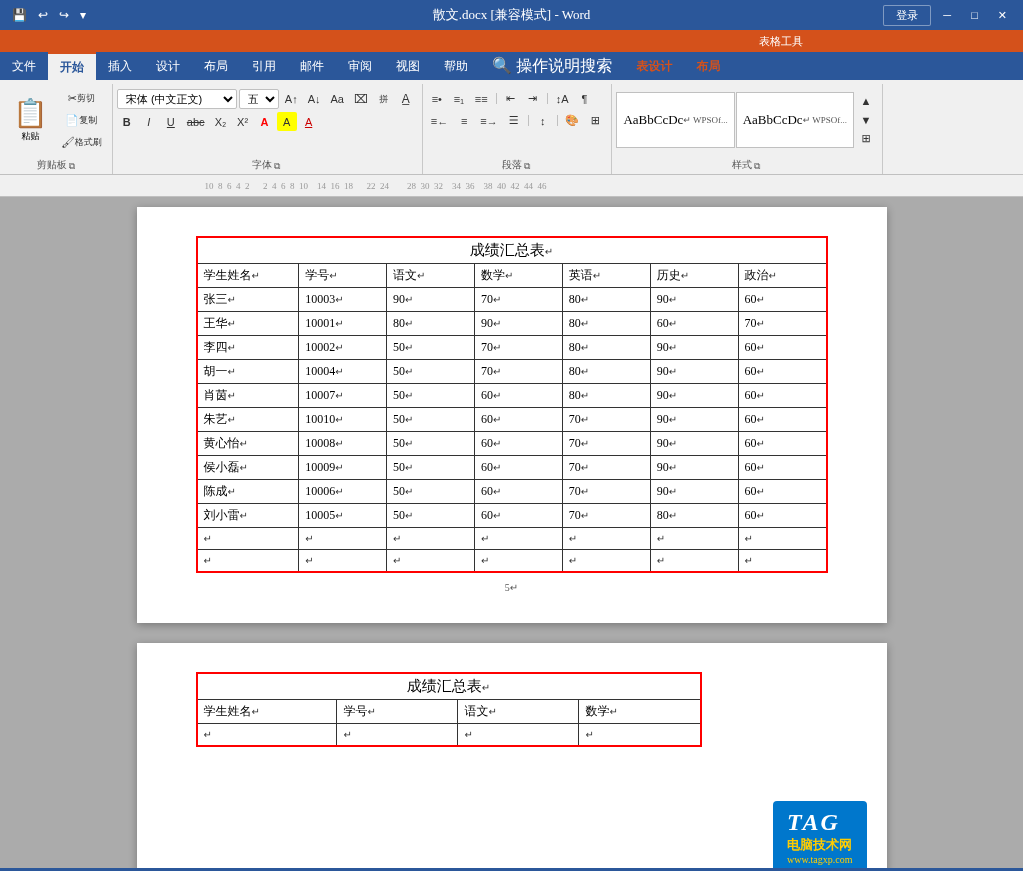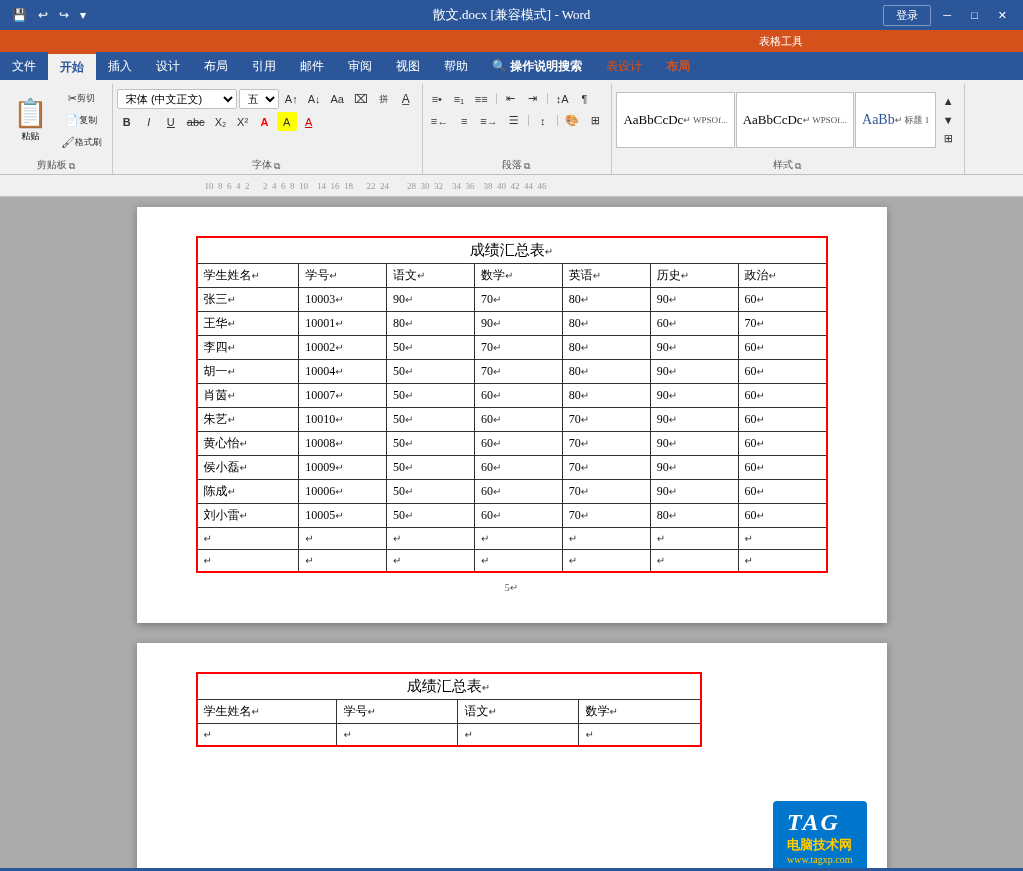--- a/index.html
+++ b/index.html
@@ -367,22 +367,22 @@
     <button class="ribbon-tab">文件</button>
     <button class="ribbon-tab active">开始</button>
     <button class="ribbon-tab">插入</button>
     <button class="ribbon-tab">设计</button>
     <button class="ribbon-tab">布局</button>
     <button class="ribbon-tab">引用</button>
     <button class="ribbon-tab">邮件</button>
     <button class="ribbon-tab">审阅</button>
     <button class="ribbon-tab">视图</button>
     <button class="ribbon-tab">帮助</button>
-    <button class="ribbon-tab" style="font-size:12px;font-weight:bold;">🔍 操作说明搜索</button>
-    <button class="ribbon-tab" style="color:#d4511b;font-weight:normal;margin-top:6px;">表设计</button>
+    <button class="ribbon-tab" style="font-size:16px;">🔍 操作说明搜索</button>
+    <button class="ribbon-tab" style="color:#d4511b;font-weight:bold;margin-top:6px;">表设计</button>
     <button class="ribbon-tab" style="color:#d4511b;font-weight:bold;">布局</button>
   </div>
 
   <div class="ribbon-content">
 
     <div class="ribbon-group">
       <div class="ribbon-group-content">
         <div class="paste-area">
           <div class="paste-btn-large">
             <div class="paste-icon">📋</div>
@@ -470,24 +470,20 @@
       <div class="ribbon-group-content">
         <div class="styles-scroll">
           <div class="style-item">
             <div style="font-size:13px;">AaBbCcDc</div>
             <div style="font-size:9px;color:#555;">↵ WPSOf...</div>
           </div>
           <div class="style-item">
             <div style="font-size:13px;">AaBbCcDc</div>
             <div style="font-size:9px;color:#555;">↵ WPSOf...</div>
           </div>
-          <div class="style-item">
-            <div style="font-size:14px;color:#2b579a;">AaBb</div>
-            <div style="font-size:9px;color:#555;">↵ 标题 1</div>
-          </div>
         </div>
         <div style="display:flex;flex-direction:column;justify-content:space-between;height:56px;">
           <button class="ft-btn">▲</button>
           <button class="ft-btn">▼</button>
           <button class="ft-btn">⊞</button>
         </div>
       </div>
       <div class="ribbon-group-label">
         <span>样式</span>
         <span class="ribbon-group-label-expander">⧉</span>

